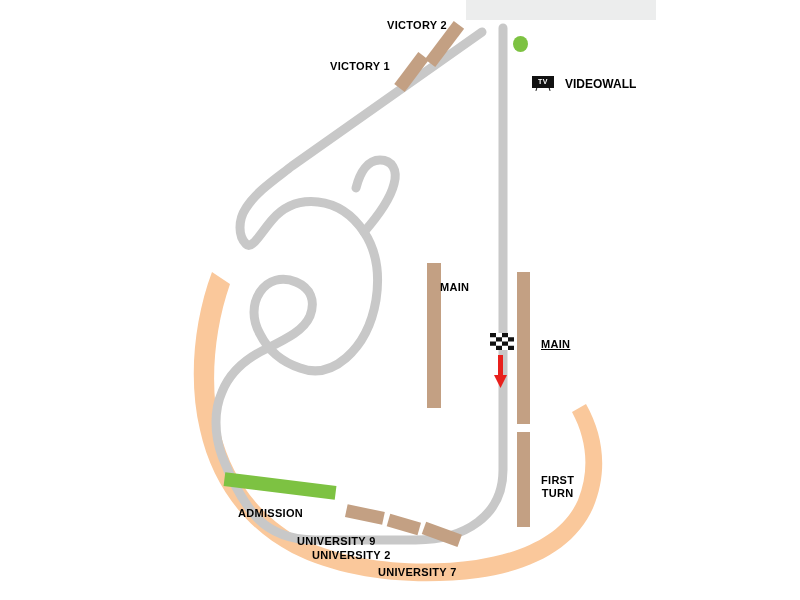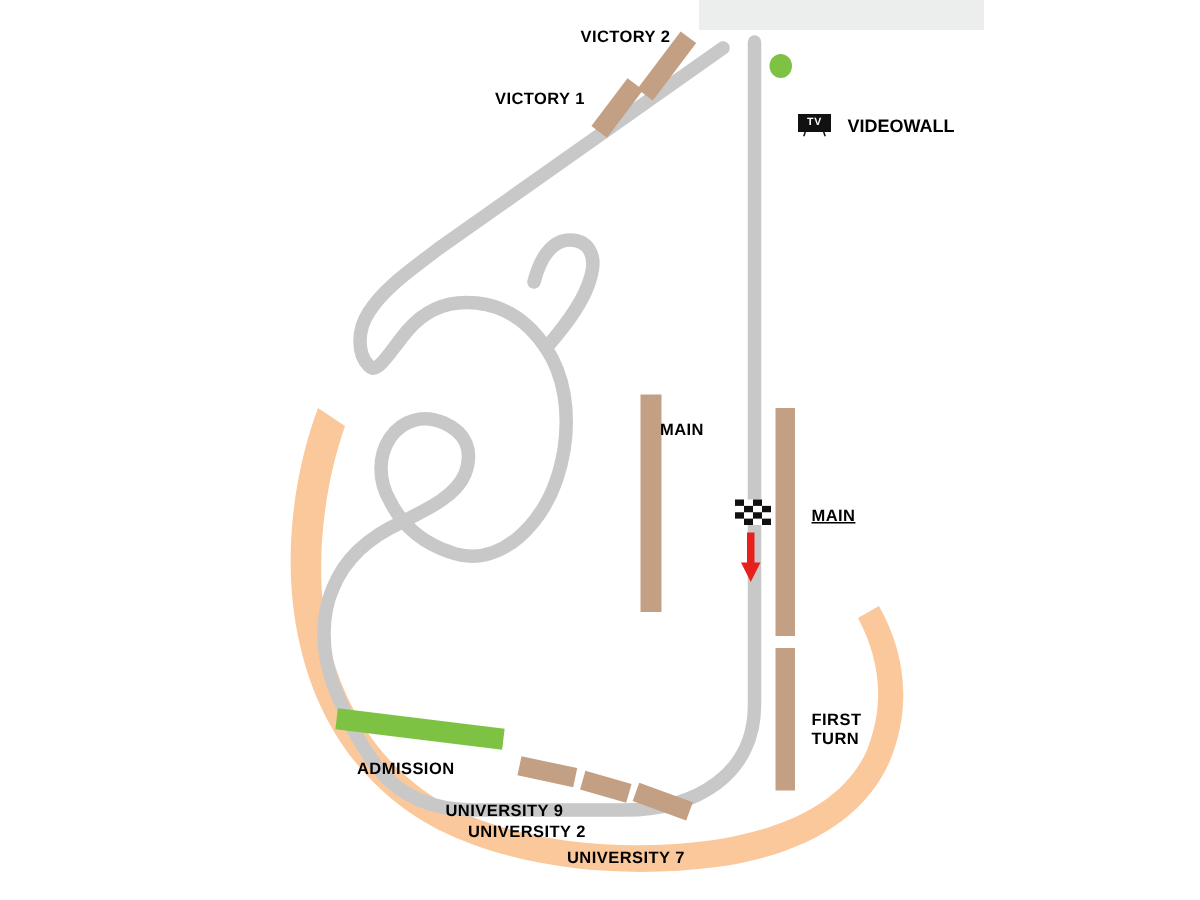--- a/index.html
+++ b/index.html
@@ -179,21 +179,21 @@
       <rect x="372" y="518" width="32" height="13" fill="#c3a083" transform="rotate(16 388 524)"></rect>
 
       <rect x="407" y="528" width="38" height="13" fill="#c3a083" transform="rotate(20 426 534)"></rect>
     </g>
   </svg>
 
   <div class="label" style="left:371px; top:19px;">VICTORY 2</div>
   <div class="label" style="left:314px; top:60px;text-align:center;">VICTORY 1</div>
   <div class="label" style="left:424px; top:281px;">MAIN</div>
   <div class="label" style="left:525px; top:338px;text-decoration:underline;">MAIN</div>
-  <div class="label" style="left:525px; top:474px;">FIRST
+  <div class="label" style="left:525px; top:474px;text-align:center;">FIRST
 TURN</div>
   <div class="label" style="left:222px; top:507px;">ADMISSION</div>
   <div class="label" style="left:281px; top:535px;">UNIVERSITY 9</div>
   <div class="label" style="left:296px; top:549px;">UNIVERSITY 2</div>
   <div class="label" style="left:362px; top:566px;">UNIVERSITY 7</div>
 
   <div class="legend-dot" style="left:497px; top:36px;"></div>
 
   <div class="tv-icon" style="left:516px; top:76px;">
     <div class="tv-screen">TV</div>

